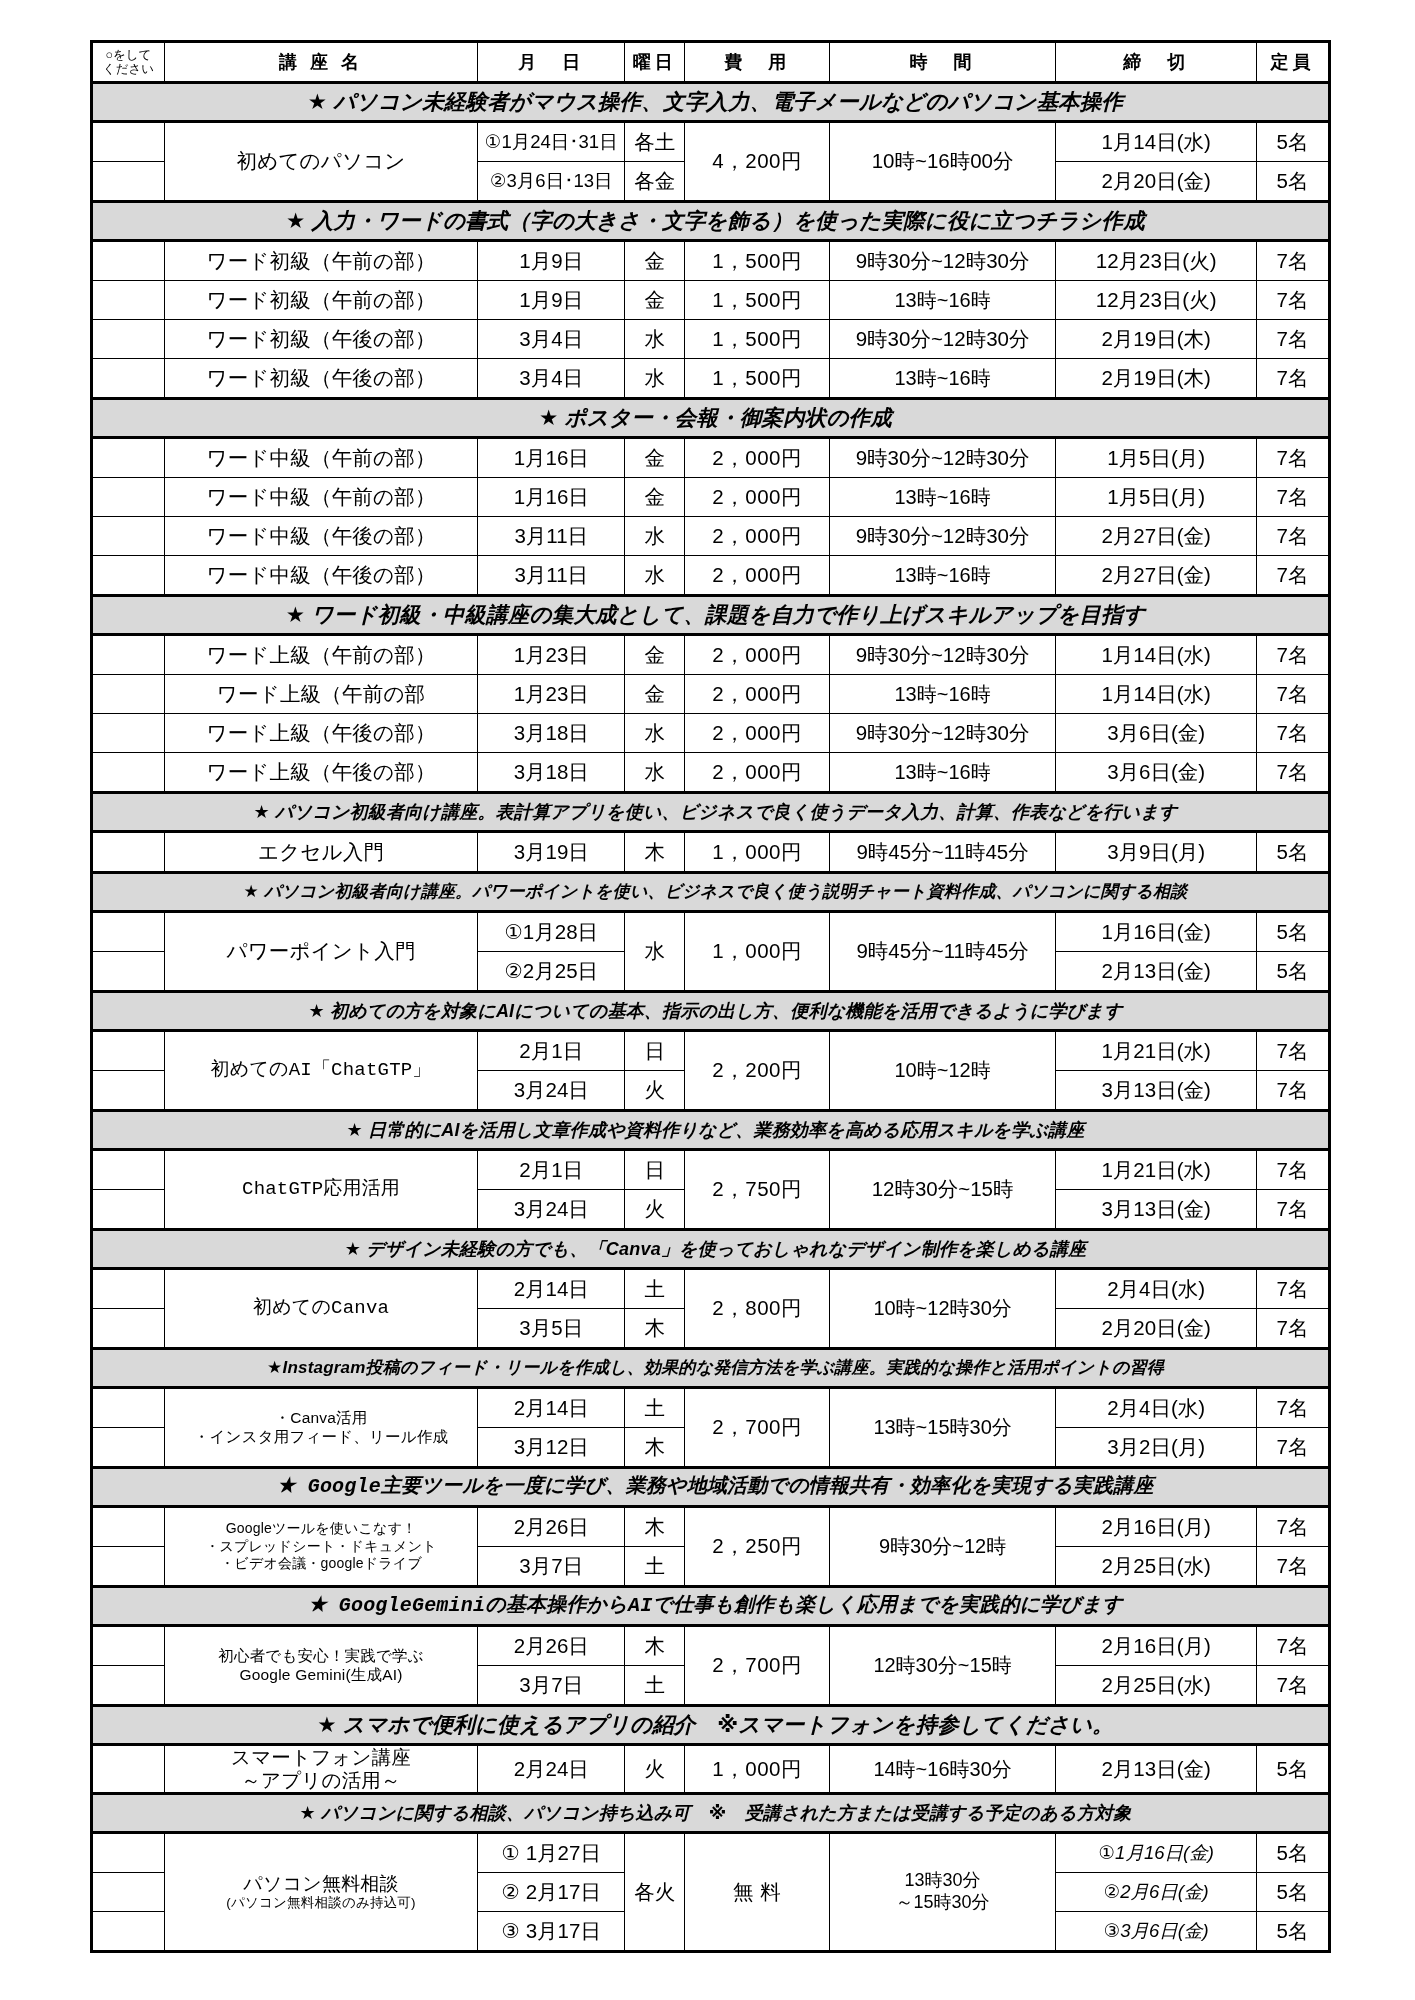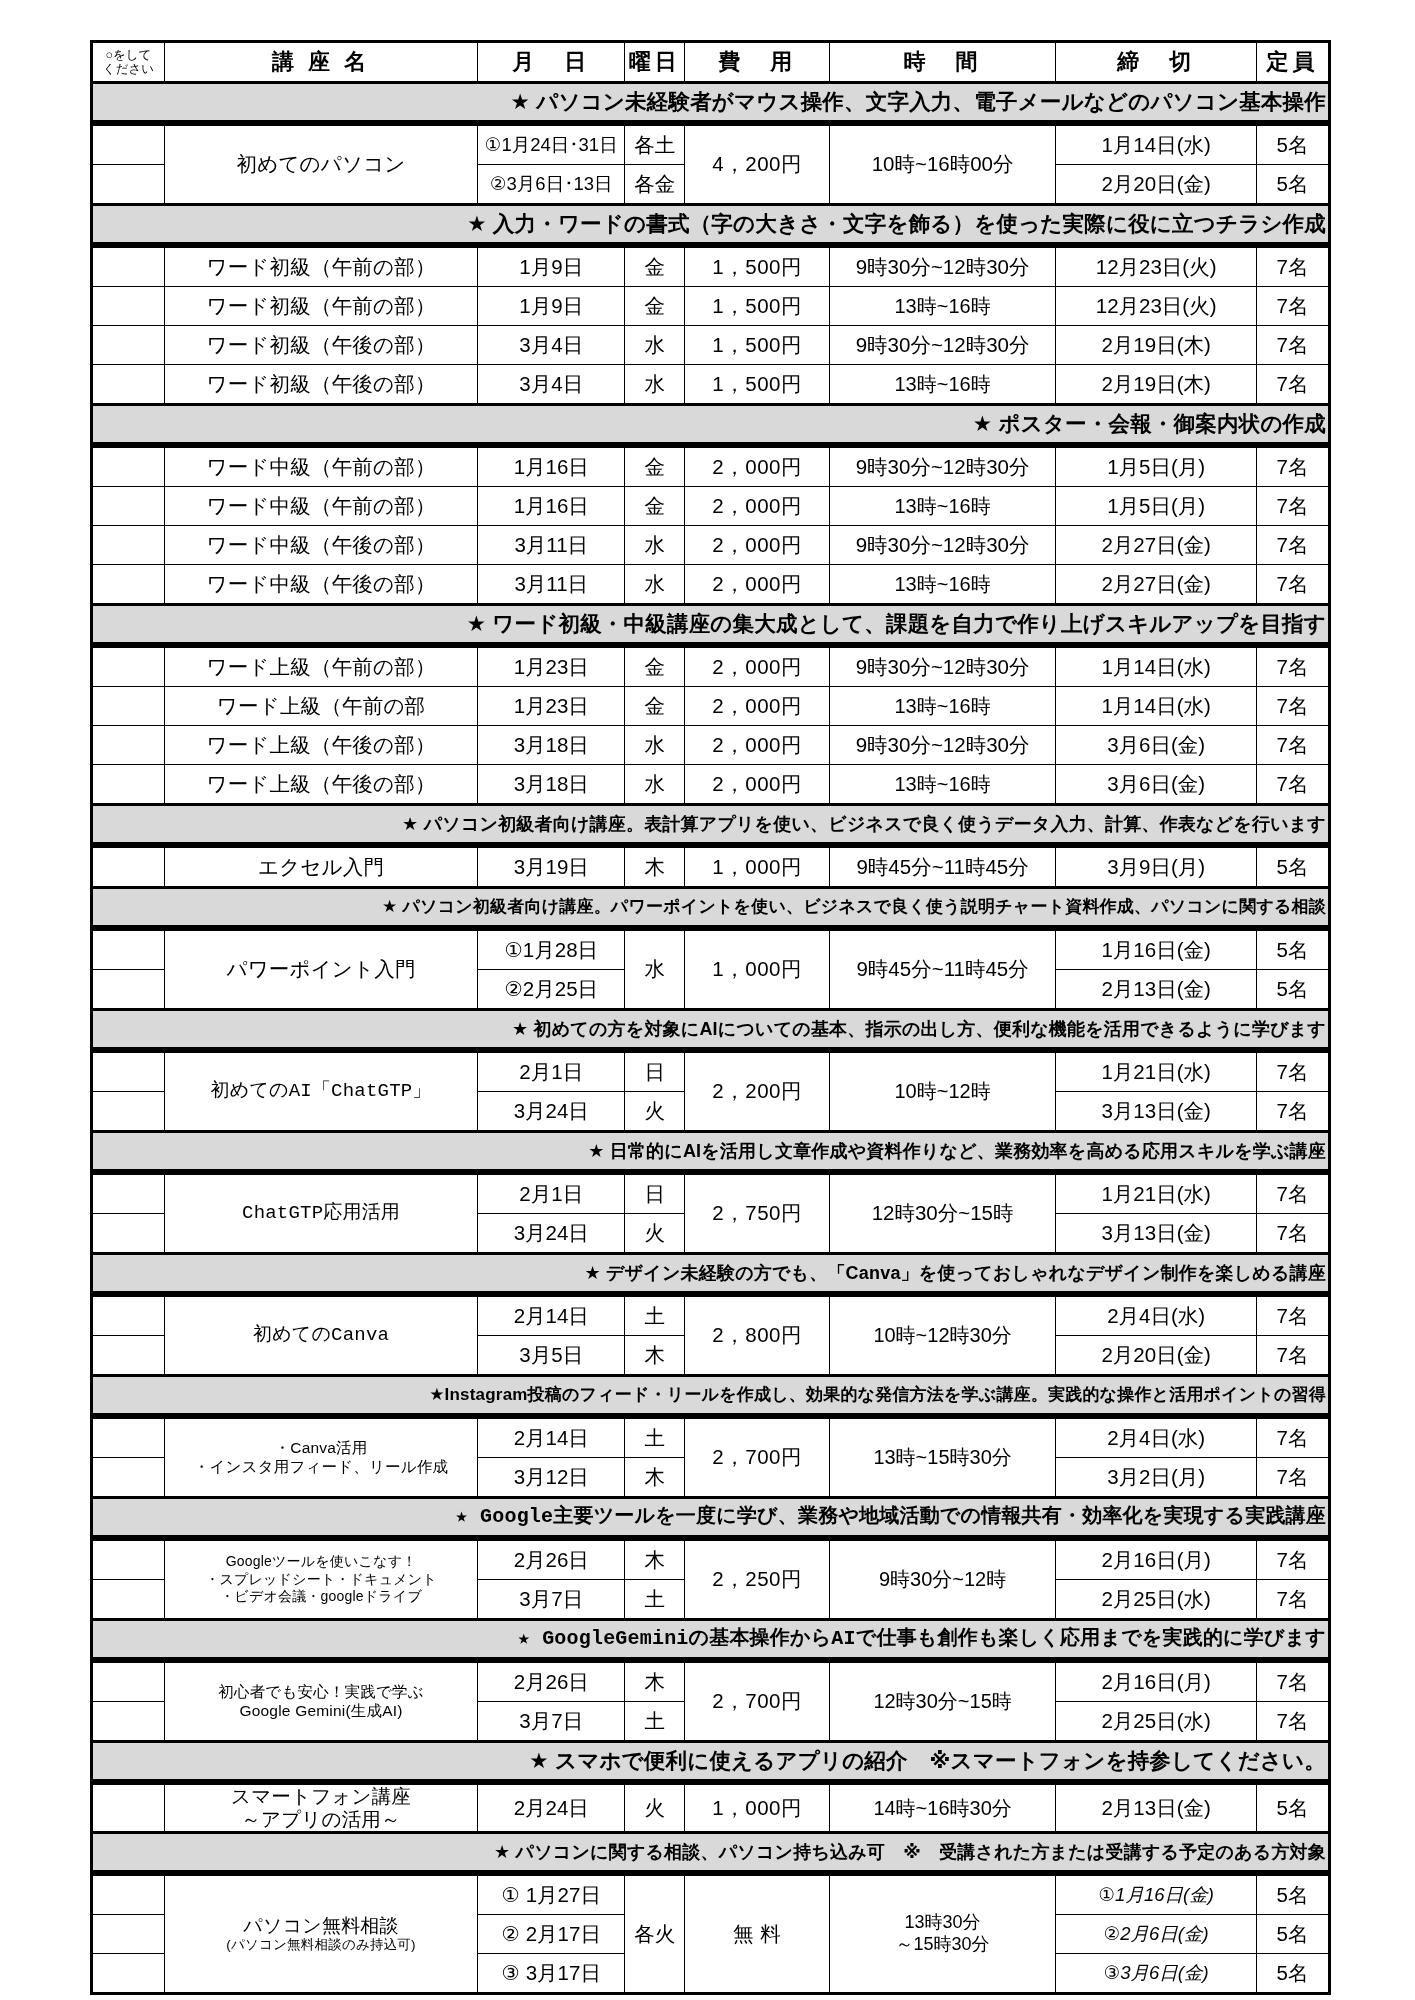--- a/index.html
+++ b/index.html
@@ -38,43 +38,44 @@
   col.c-date{width:115px;}
   col.c-dow{width:47px;}
   col.c-fee{width:113px;}
   col.c-time{width:177px;}
   col.c-dead{width:157px;}
   col.c-cap{width:57px;}
 
   
   tr.hdr td{
     height:38px;
-    font-size:22px;
+    font-size:18px;
     letter-spacing:4px;
     border-bottom:3px solid #000;
     font-weight:bold;
   }
   tr.hdr td.mark{
     font-size:12.5px;
     letter-spacing:0;
     line-height:1.12;
     font-weight:normal;
     white-space:normal;
   }
   
   tr.section td{
     background:#d9d9d9;
-    text-align:right;
+    text-align:center;
     font-size:21.5px;
     font-weight:bold;
     height:36px;
     padding-left:12px;
     border-top:3px solid #000;
-    border-bottom:6px solid #000000;
+    border-bottom:3px solid #000000;
     letter-spacing:0.2px;
+    font-style:italic;
   }
   tr.section td.sm{font-size:18px;}
   tr.section td.xs{font-size:17px;}
   tr.section td.mono{font-family:"Liberation Mono","DejaVu Sans Mono",monospace;font-size:20px;}
 
   
   tr.row td{height:38px;font-size:20.5px;}
   td.name{font-size:20.5px;letter-spacing:0.2px;}
   td.name.mono{font-family:"Liberation Mono","DejaVu Sans Mono",monospace;font-size:19px;}
   td.name.two{white-space:normal;line-height:1.18;font-size:19.5px;}

